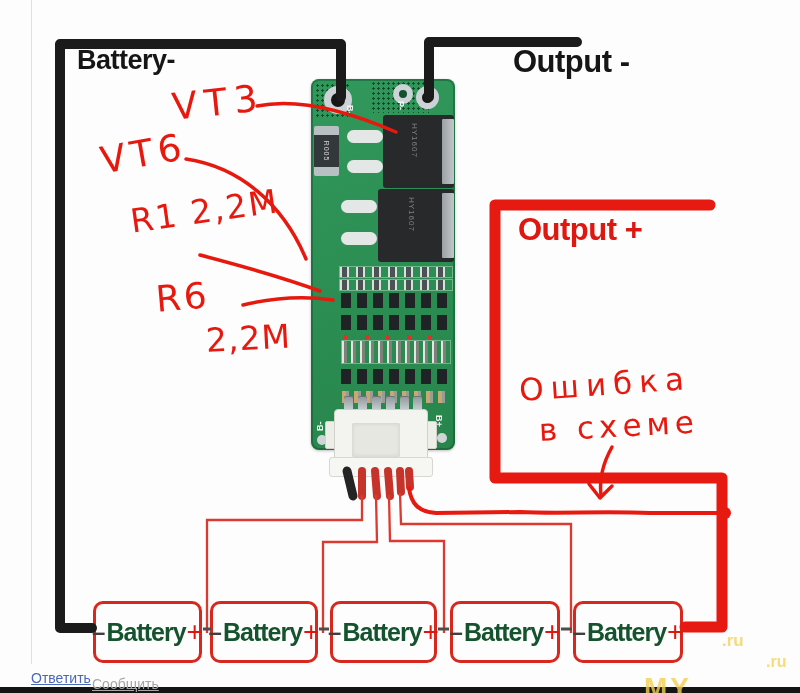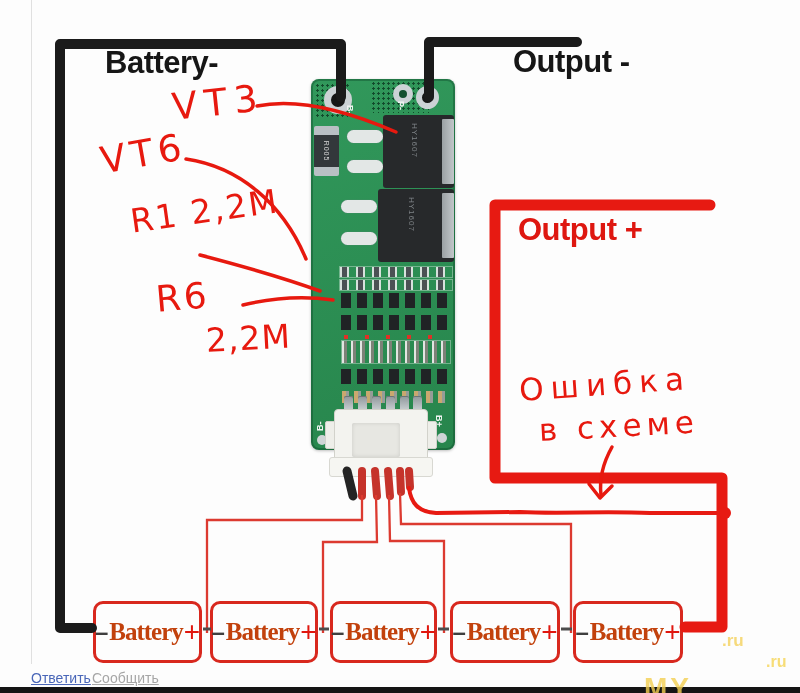--- a/index.html
+++ b/index.html
@@ -5,45 +5,45 @@
   html,body{margin:0;padding:0;background:#fff;}
   .stage{position:relative;width:800px;height:693px;background:#fdfdfd;overflow:hidden;
          font-family:"Liberation Sans",sans-serif;}
   .abs{position:absolute;}
 
   
   .quote-border{left:31px;top:0;width:1px;height:664px;background:#e0e0e0;}
   .bottom-bar{left:0;top:687px;width:800px;height:6px;background:#141414;}
   .lnk{top:670px;font-size:14px;text-decoration:underline;cursor:pointer;}
   .lnk-reply{left:31px;color:#4a67b8;}
-  .lnk-report{left:92px;color:#a6a6a6;}
+  .lnk-report{left:92px;color:#a6a6a6;margin-top:6px;}
 
   
   .lbl{font-weight:700;color:#161616;white-space:nowrap;}
-  .lbl-batminus{left:77px;top:45px;font-size:31px;letter-spacing:-0.5px;margin-left:28px;}
+  .lbl-batminus{left:77px;top:45px;font-size:27px;letter-spacing:-0.5px;}
   .lbl-outminus{left:513px;top:44px;font-size:31px;letter-spacing:-0.5px;}
   .lbl-outplus{left:518px;top:212px;font-size:31px;color:#de1710;letter-spacing:-0.5px;}
 
   
   .hw{color:#e7190f;font-family:"DejaVu Sans",sans-serif;white-space:nowrap;transform-origin:left top;}
   .hw-vt3{left:170px;top:86px;font-size:37px;letter-spacing:7px;transform:rotate(-6deg);}
   .hw-vt6{left:97px;top:140px;font-size:37px;letter-spacing:5px;transform:rotate(-10deg);}
   .hw-r1{left:128px;top:202px;font-size:33px;letter-spacing:2px;transform:rotate(-8deg);}
   .hw-r6{left:154px;top:279px;font-size:36px;letter-spacing:3px;transform:rotate(-5deg);}
   .hw-r6v{left:205px;top:321px;font-size:33px;letter-spacing:1px;transform:rotate(-3deg);}
   .hw-err1{left:518px;top:372px;font-size:31px;letter-spacing:7px;transform:rotate(-4deg);}
   .hw-err2{left:538px;top:412px;font-size:31px;letter-spacing:5px;transform:rotate(-3deg);}
 
   
   .bat{top:601px;height:62px;box-sizing:border-box;border:3.5px solid #d8281e;border-radius:10px;
        display:flex;align-items:center;justify-content:center;white-space:nowrap;overflow:visible;}
   .b1{left:93px;width:109px;} .b2{left:210px;width:108px;} .b3{left:330px;width:107px;}
   .b4{left:450px;width:110px;} .b5{left:573px;width:110px;}
   .bminus{color:#3f3f3f;font-weight:700;font-size:24px;margin-right:1px;}
-  .bname{color:#c2410c;font-weight:700;font-size:25px;letter-spacing:-1px;font-family:Liberation Serif, serif;}
+  .bname{color:#14532d;font-weight:700;font-size:25px;letter-spacing:-1px;}
   .bplus{color:#e0160e;font-weight:400;font-size:28px;margin-left:1px;}
 
   
   .pcb{left:311px;top:79px;width:144px;height:371px;border-radius:8px;
        background:linear-gradient(160deg,#31985b,#27854c);
        box-shadow:inset 0 0 0 2px rgba(10,60,35,.35),0 1px 3px rgba(0,0,0,.25);}
   .pcb .abs{position:absolute;}
   .p-dots{background-image:radial-gradient(circle,rgba(14,66,38,.9) 1.1px,rgba(0,0,0,0) 1.3px);
           background-size:5px 5px;}
   .p-dots1{left:4px;top:4px;width:34px;height:36px;}

